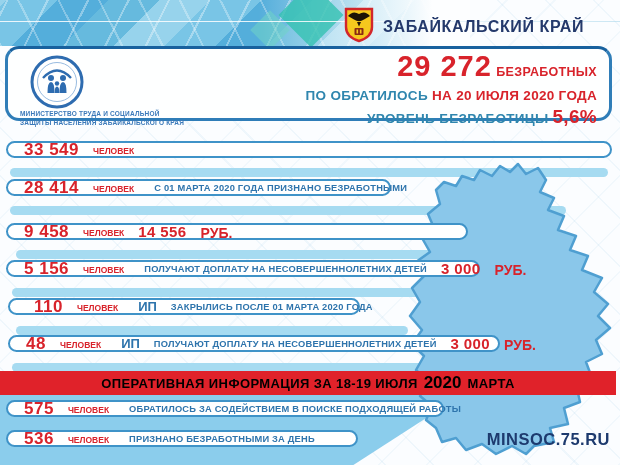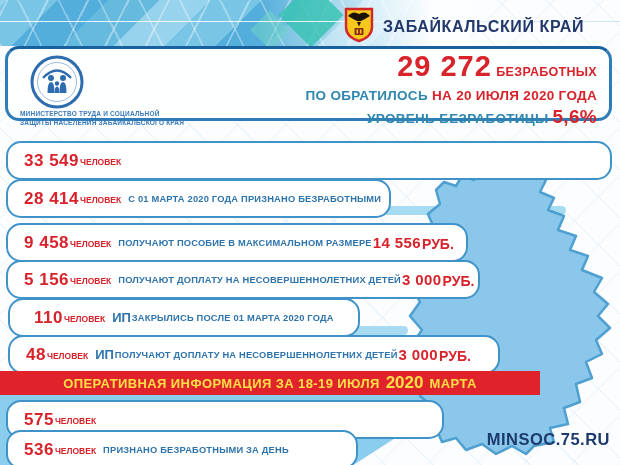--- a/index.html
+++ b/index.html
@@ -50,39 +50,39 @@
   .summary{position:absolute;right:12px;top:2px;text-align:right;white-space:nowrap;}
   .s-line1{line-height:30px;}
   .s-big{font-size:29px;font-weight:bold;color:#d8232b;letter-spacing:1px;}
   .s-lab{font-size:12.5px;font-weight:bold;color:#d8232b;letter-spacing:.3px;}
   .s-line2{line-height:18px;font-size:13.5px;font-weight:bold;letter-spacing:.3px;}
   .teal{color:#2f86ae;} .red{color:#d8232b;}
   .s-line3{line-height:24px;font-size:13.5px;font-weight:bold;letter-spacing:.3px;}
   .s-rate{font-size:19px;font-weight:bold;color:#d8232b;}
 
   
-  .pill{position:absolute;height:39px;background:#fff;border:2.5px solid #3f93c8;border-radius:15px;
-    display:flex;align-items:center;box-sizing:border-box;padding:0 10px 0 16px;gap:1px;z-index:2;white-space:nowrap;}
+  .pill{position:absolute;height:17px;background:#fff;border:2.5px solid #3f93c8;border-radius:15px;
+    display:flex;align-items:center;box-sizing:border-box;padding:0 10px 0 16px;gap:14px;z-index:2;white-space:nowrap;}
   .num{font-size:17px;font-weight:bold;color:#d8232b;letter-spacing:.5px;}
   .unit{font-size:8.5px;font-weight:bold;color:#d8232b;margin-top:3px;}
   .desc{font-size:9.3px;font-weight:bold;color:#2e74ac;letter-spacing:.2px;margin-left:6px;margin-top:1px;}
   .prefix{font-size:13px;font-weight:bold;color:#2e74ac;margin-left:6px;}
   .amount{font-size:15px;font-weight:bold;color:#d8232b;letter-spacing:.4px;}
   .amount-unit{font-size:14px;font-weight:bold;color:#d8232b;margin-top:3px;}
   .p1{top:141px;left:6px;width:606px}
   .p2{top:179px;left:6px;width:385px}
   .p3{top:223px;left:6px;width:462px}
   .p4{top:260px;left:6px;width:474px}
   .p5{top:298px;left:8px;width:352px;padding-left:24px}
   .p6{top:335px;left:8px;width:492px}
   .p7{top:400px;left:6px;width:438px}
   .p8{top:430px;left:6px;width:352px}
 
   
-  .banner{position:absolute;top:371px;left:0;width:540px;height:24px;background:#e0222a;color:#fde047;
+  .banner{position:absolute;top:371px;left:0;width:616px;height:24px;background:#e0222a;color:#000000;
     display:flex;align-items:center;justify-content:center;gap:6px;z-index:2;}
   .banner-main,.banner-suffix{font-size:13px;font-weight:bold;letter-spacing:.4px;}
   .banner-year{font-size:17px;font-weight:bold;}
 
   .website{position:absolute;top:430px;right:10px;font-size:16.5px;font-weight:bold;color:#1d3a6e;
     letter-spacing:.5px;z-index:2;cursor:pointer;padding-left:13px;}
 </style>
 </head>
 <body>
 
@@ -163,21 +163,20 @@
 
   <div class="pill p2">
     <span class="num">28 414</span>
     <span class="unit">ЧЕЛОВЕК</span>
     <span class="desc">С 01 МАРТА 2020 ГОДА ПРИЗНАНО БЕЗРАБОТНЫМИ</span>
   </div>
 
   <div class="pill p3">
     <span class="num">9 458</span>
     <span class="unit">ЧЕЛОВЕК</span>
-    <span class="desc">ПОЛУЧАЮТ ПОСОБИЕ В МАКСИМАЛЬНОМ РАЗМЕРЕ</span>
     <span class="amount">14 556</span>
     <span class="amount-unit">РУБ.</span>
   </div>
 
   <div class="pill p4">
     <span class="num">5 156</span>
     <span class="unit">ЧЕЛОВЕК</span>
     <span class="desc">ПОЛУЧАЮТ ДОПЛАТУ НА НЕСОВЕРШЕННОЛЕТНИХ ДЕТЕЙ</span>
     <span class="amount">3 000</span>
     <span class="amount-unit">РУБ.</span>
@@ -201,20 +200,21 @@
 
   <div class="banner">
     <span class="banner-main">ОПЕРАТИВНАЯ ИНФОРМАЦИЯ ЗА 18-19 ИЮЛЯ</span>
     <span class="banner-year">2020</span>
     <span class="banner-suffix">МАРТА</span>
   </div>
 
   <div class="pill p7">
     <span class="num">575</span>
     <span class="unit">ЧЕЛОВЕК</span>
+    <span class="desc">ОБРАТИЛОСЬ ЗА СОДЕЙСТВИЕМ В ПОИСКЕ ПОДХОДЯЩЕЙ РАБОТЫ</span>
   </div>
 
   <div class="pill p8">
     <span class="num">536</span>
     <span class="unit">ЧЕЛОВЕК</span>
     <span class="desc">ПРИЗНАНО БЕЗРАБОТНЫМИ ЗА ДЕНЬ</span>
   </div>
 
   <div class="website">MINSOC.75.RU</div>
 

